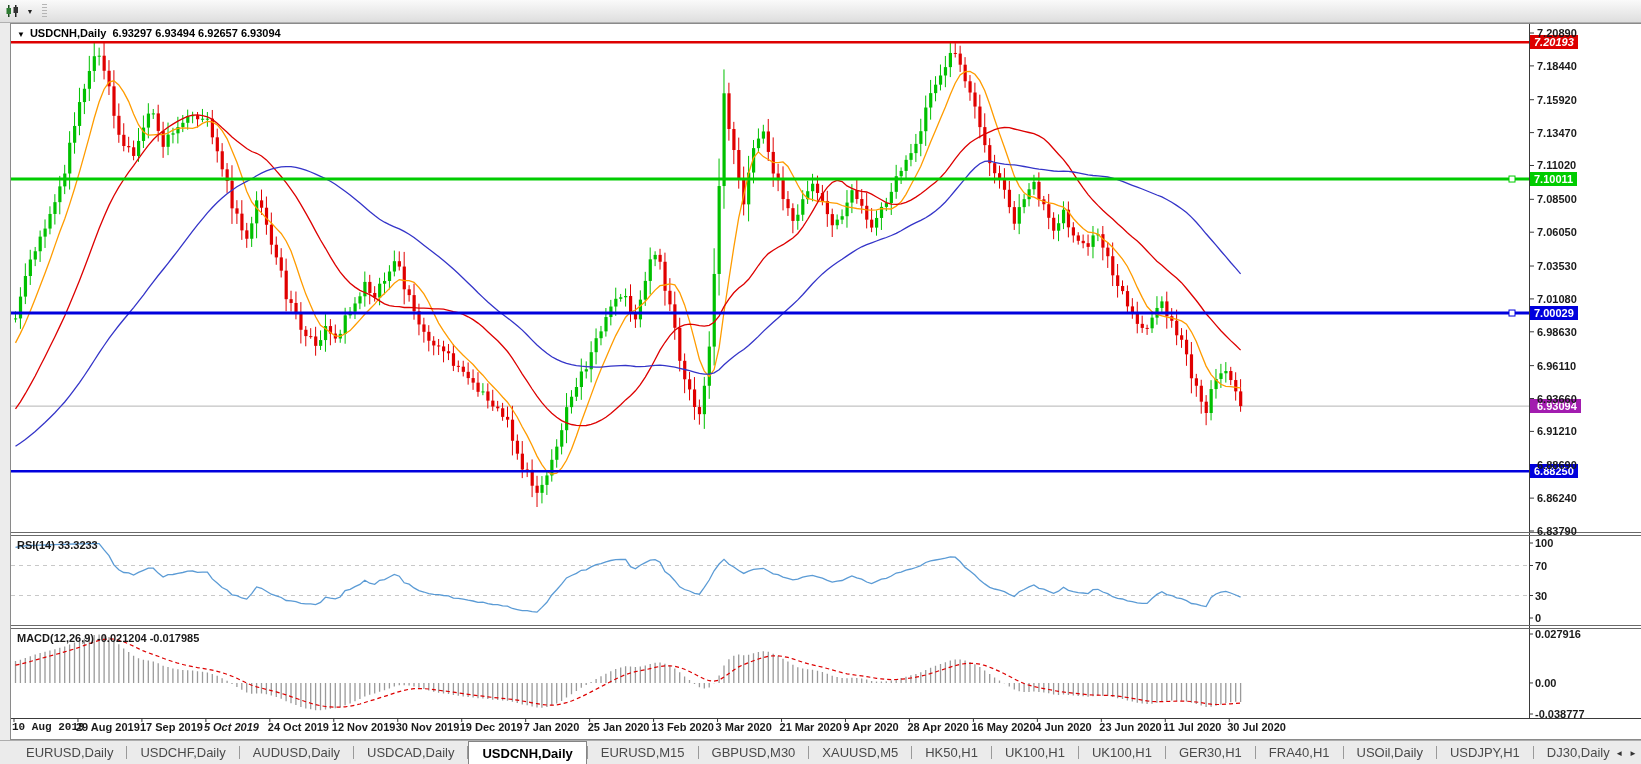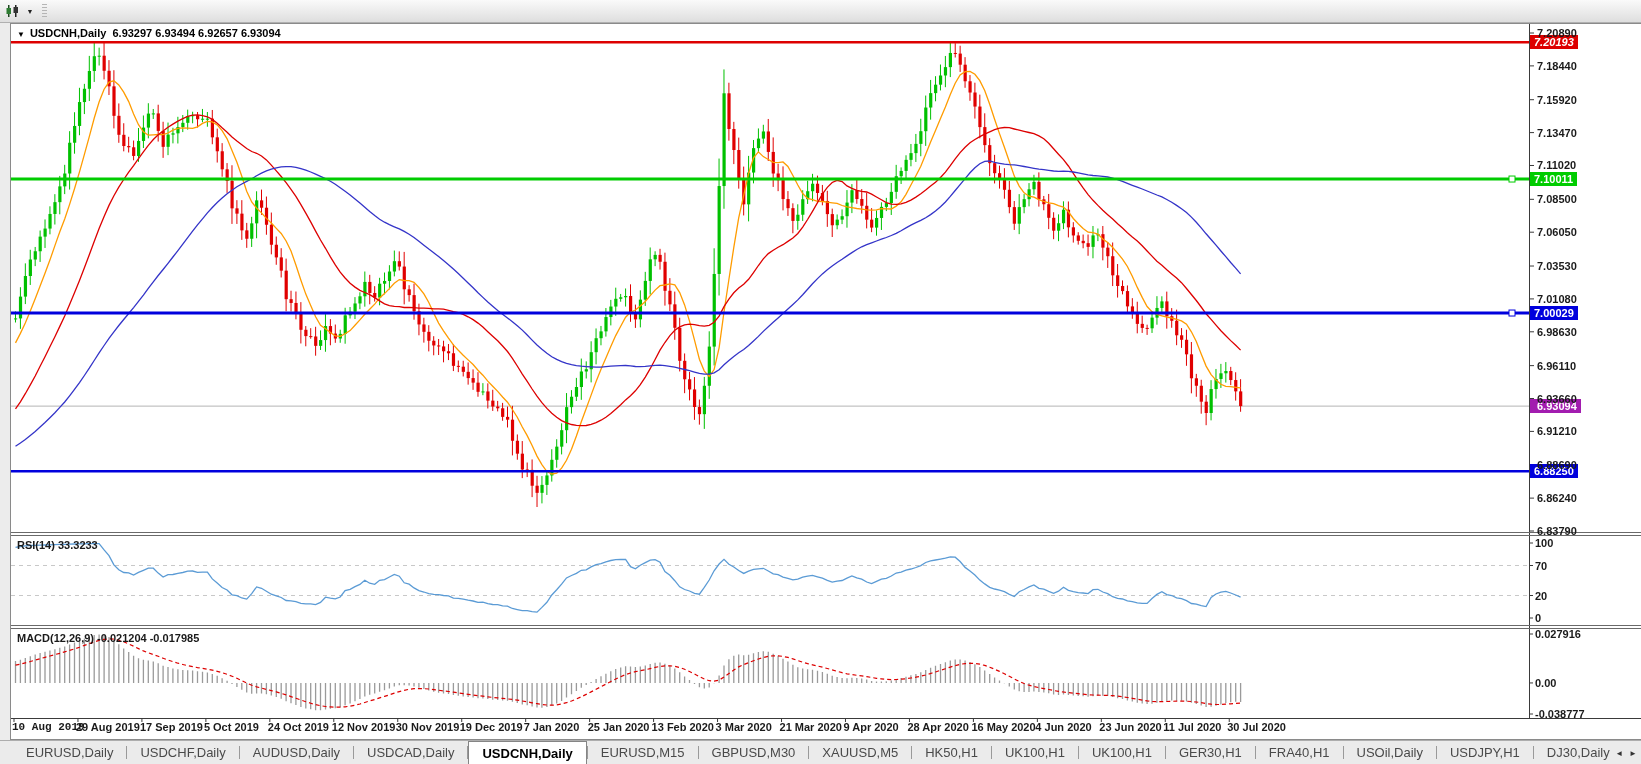--- a/index.html
+++ b/index.html
@@ -419,29 +419,29 @@
       <div class="axis-label" style="top: 267.913px;">7.01080</div>
       <div class="axis-label" style="top: 300.8px;">6.98630</div>
       <div class="axis-label" style="top: 334.626px;">6.96110</div>
       <div class="axis-label" style="top: 367.513px;">6.93660</div>
       <div class="axis-label" style="top: 400.4px;">6.91210</div>
       <div class="axis-label" style="top: 434.226px;">6.88690</div>
       <div class="axis-label" style="top: 467.113px;">6.86240</div>
       <div class="axis-label" style="top: 500px;">6.83790</div>
       <div class="sub-axis-label" style="top: 512px;">100</div>
       <div class="sub-axis-label" style="top: 534.5px;">70</div>
-      <div class="sub-axis-label" style="top: 564.5px;">20</div>
+      <div class="sub-axis-label" style="top: 564.5px;">30</div>
       <div class="sub-axis-label" style="top: 587px;">0</div>
       <div class="sub-axis-label" style="top: 603px;">0.027916</div>
       <div class="sub-axis-label" style="top: 651.946px;">0.00</div>
       <div class="sub-axis-label" style="top: 683px;">-0.038777</div>
       <div class="date-label" style="left: 1px; font-family: Liberation Mono, monospace;">10 Aug 2019</div>
       <div class="date-label" style="left: 64.96px;">29 Aug 2019</div>
       <div class="date-label" style="left: 128.92px;">17 Sep 2019</div>
-      <div class="date-label" style="left: 192.88px;">5 Oct 2019</div>
+      <div class="date-label" style="left: 192.88px; font-style: italic;">5 Oct 2019</div>
       <div class="date-label" style="left: 256.84px;">24 Oct 2019</div>
       <div class="date-label" style="left: 320.8px;">12 Nov 2019</div>
       <div class="date-label" style="left: 384.76px;">30 Nov 2019</div>
       <div class="date-label" style="left: 448.72px;">19 Dec 2019</div>
       <div class="date-label" style="left: 512.68px;">7 Jan 2020</div>
       <div class="date-label" style="left: 576.64px;">25 Jan 2020</div>
       <div class="date-label" style="left: 640.6px;">13 Feb 2020</div>
       <div class="date-label" style="left: 704.56px;">3 Mar 2020</div>
       <div class="date-label" style="left: 768.52px;">21 Mar 2020</div>
       <div class="date-label" style="left: 832.48px;">9 Apr 2020</div>

